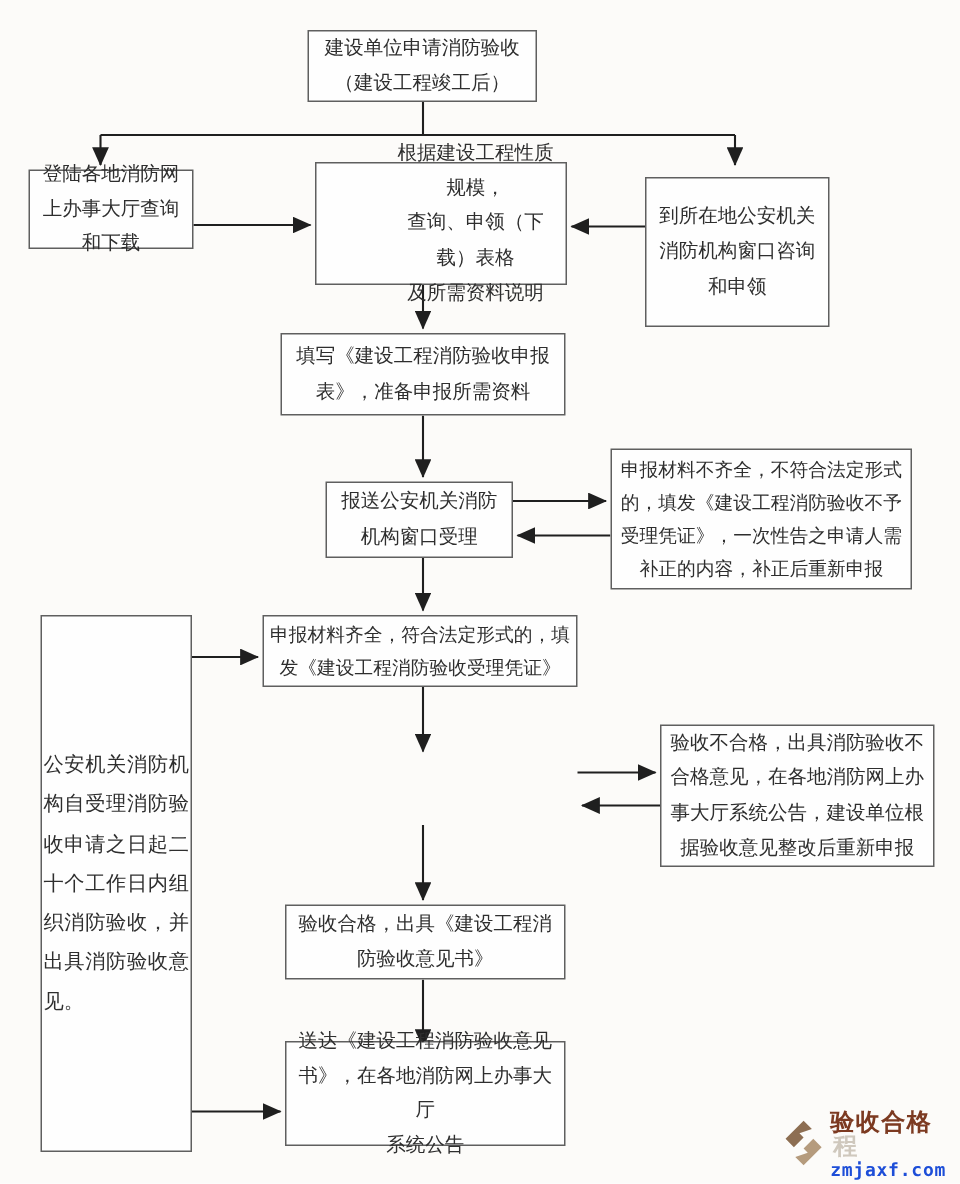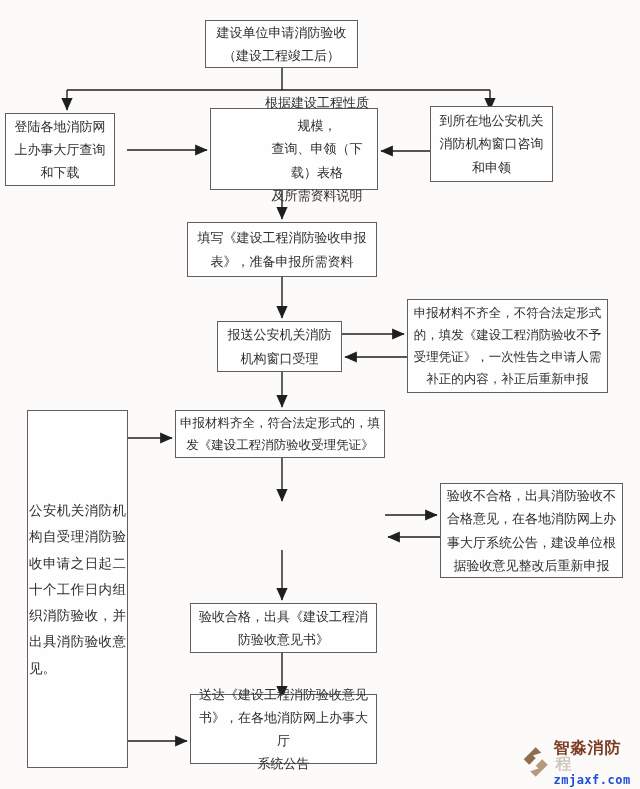--- a/index.html
+++ b/index.html
@@ -14,23 +14,23 @@
   .box{
     position:absolute;box-sizing:border-box;background:#fefefe;
     border:1px solid #5f5f5f;
     display:flex;align-items:center;justify-content:center;
     text-align:center;font-size:13px;line-height:1.78;
     white-space:pre-line;padding:2px;
   }
   .box.small{font-size:12.5px;}
   
   #n-start       {left:205px;top:20px; width:153px;height:48px;}
-  #n-login       {left:5px; top:113px;width:110px;height:73px;}
+  #n-login       {left:19px; top:113px;width:110px;height:53px;}
   #n-according   {left:210px;top:108px;width:168px;height:82px;padding-left:48px;}
-  #n-consult     {left:430px;top:106px;width:123px;height:76px;}
+  #n-consult     {left:430px;top:118px;width:123px;height:100px;}
   #n-fill        {left:187px;top:222px;width:190px;height:55px;}
   #n-submit      {left:217px;top:321px;width:125px;height:51px;}
   #n-incomplete  {left:407px;top:299px;width:201px;height:94px;}
   #n-complete    {left:175px;top:410px;width:210px;height:48px;}
   #n-note        {left:27px; top:410px;width:101px;height:358px;
                   line-height:1.95;font-size:13.5px;padding:1px;text-align:justify;}
   #n-inspect     {left:175px;top:504px;width:210px;height:46px;}
   #n-fail        {left:440px;top:483px;width:183px;height:95px;}
   #n-pass       {left:190px;top:603px;width:187px;height:50px;}
   #n-deliver     {left:190px;top:694px;width:187px;height:70px;}
@@ -109,19 +109,19 @@
 书》，在各地消防网上办事大厅
 系统公告</div>
 
   <div id="logo">
     <svg class="glyph" viewBox="0 0 34 40">
       <path d="M17 4 L4 17 L10 23 L17 16 L14 13 L23 10 Z" fill="#8d6e52"></path>
       <path d="M17 36 L30 23 L24 17 L17 24 L20 27 L11 30 Z" fill="#b59b7d"></path>
     </svg>
     <div class="txt">
       <div>
-        <span class="brand" style="color:#7c3a21;">智淼消防</span><span class="ghost">程</span>
+        <span class="brand" style="color:#7c3a21;">验收合格</span><span class="ghost">程</span>
       </div>
       <div class="domain">zmjaxf.com</div>
     </div>
   </div>
 
 </div>
 
 </body></html>

